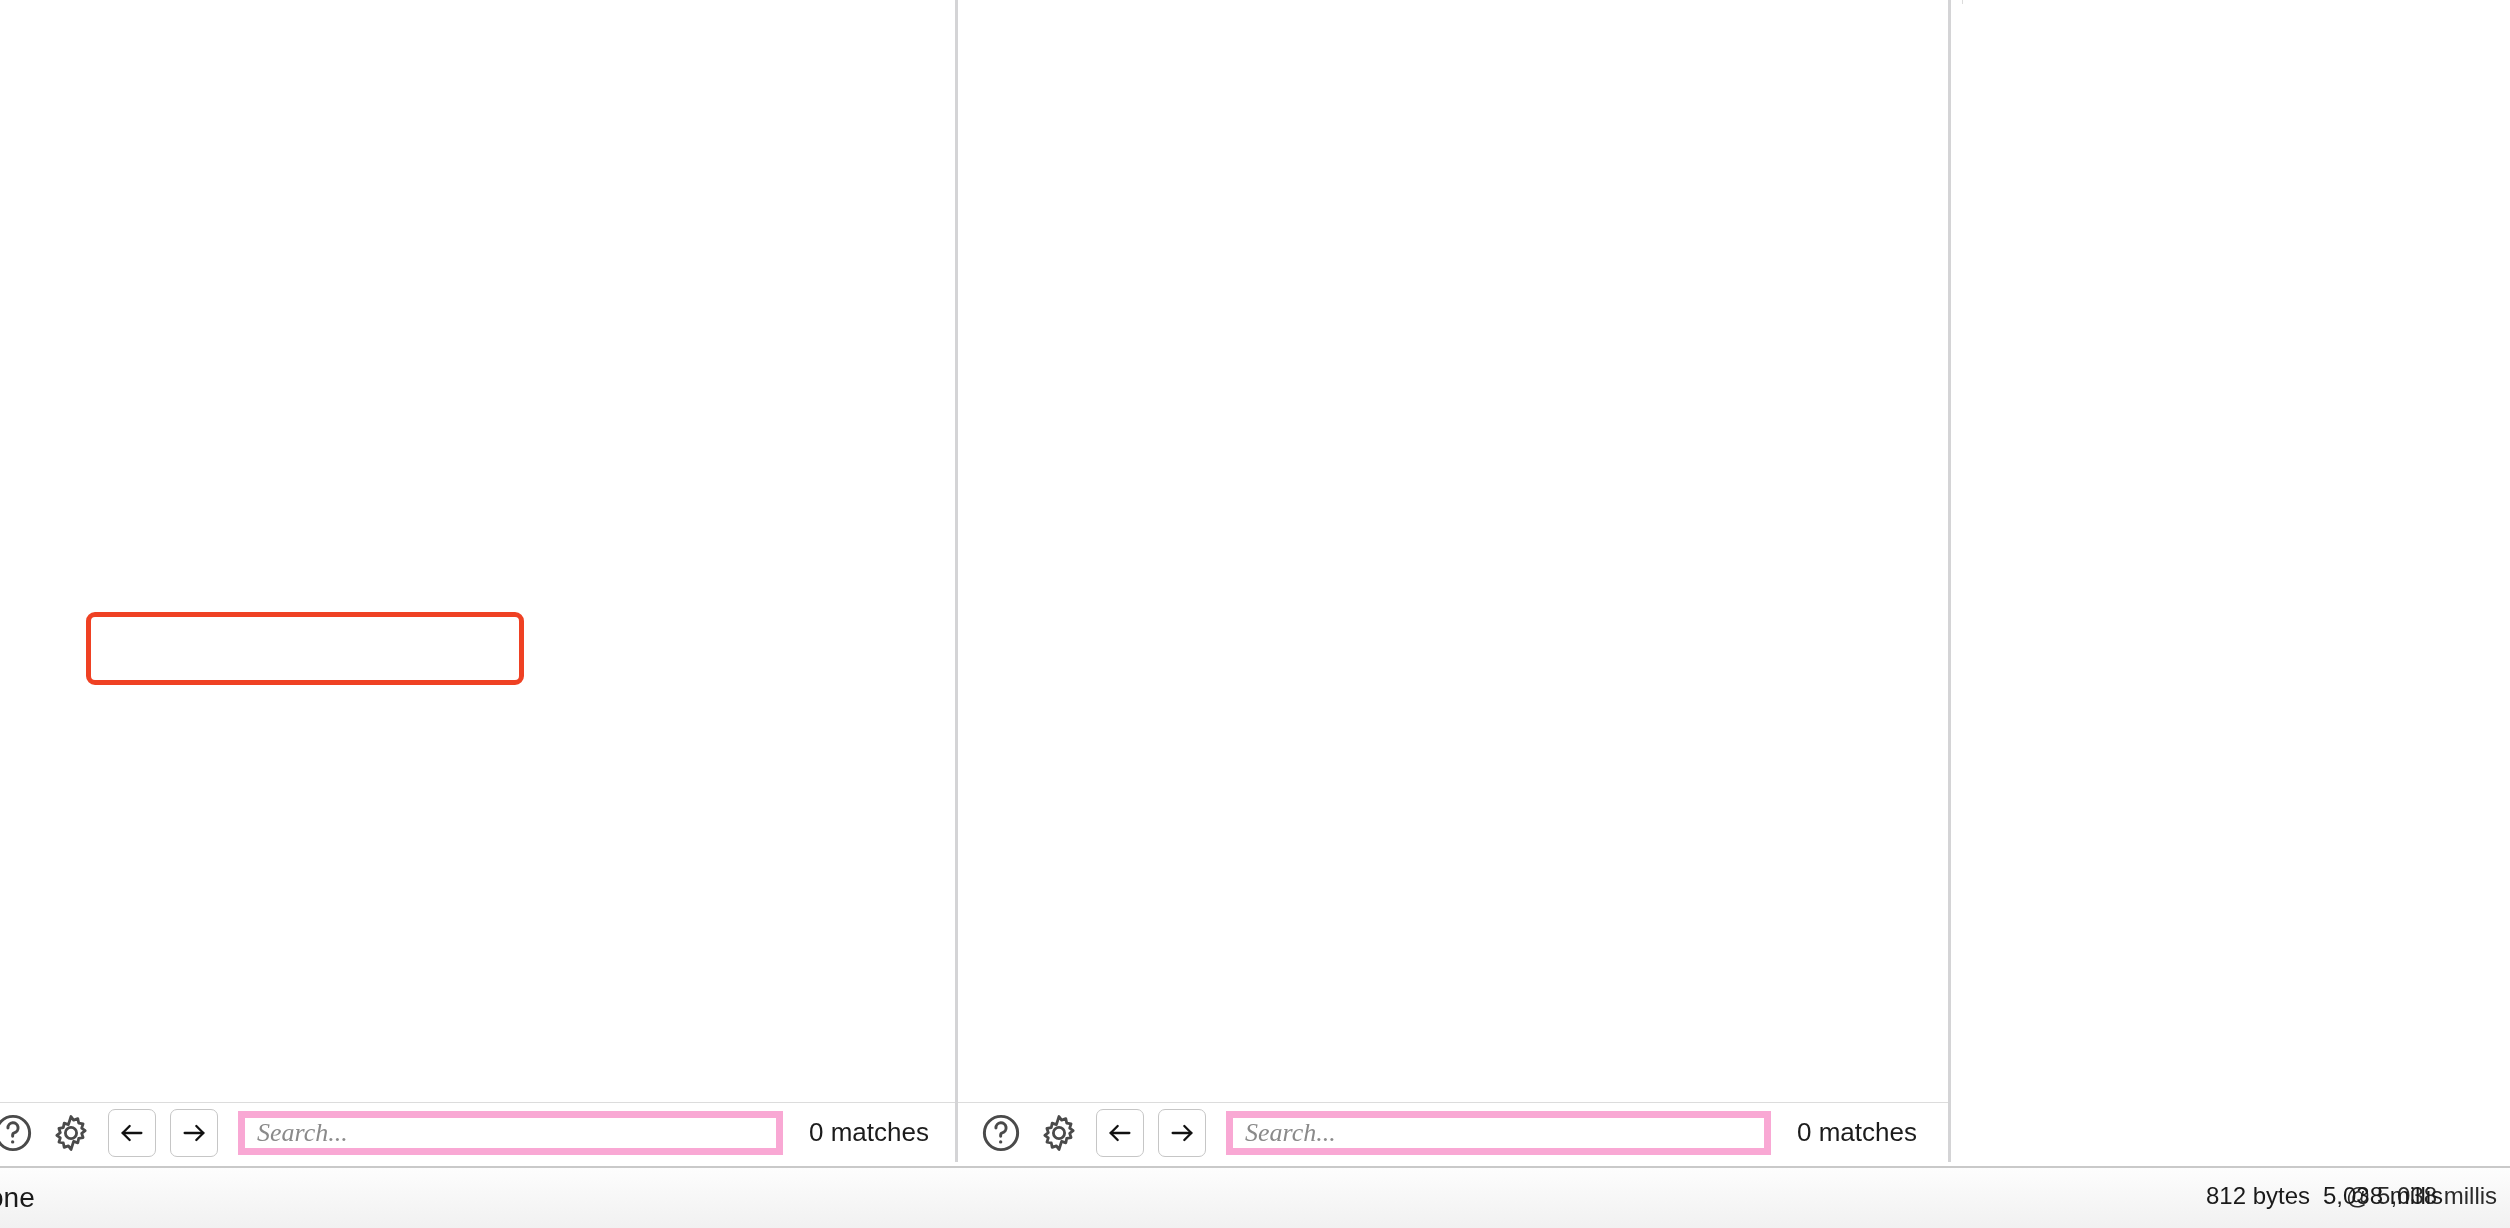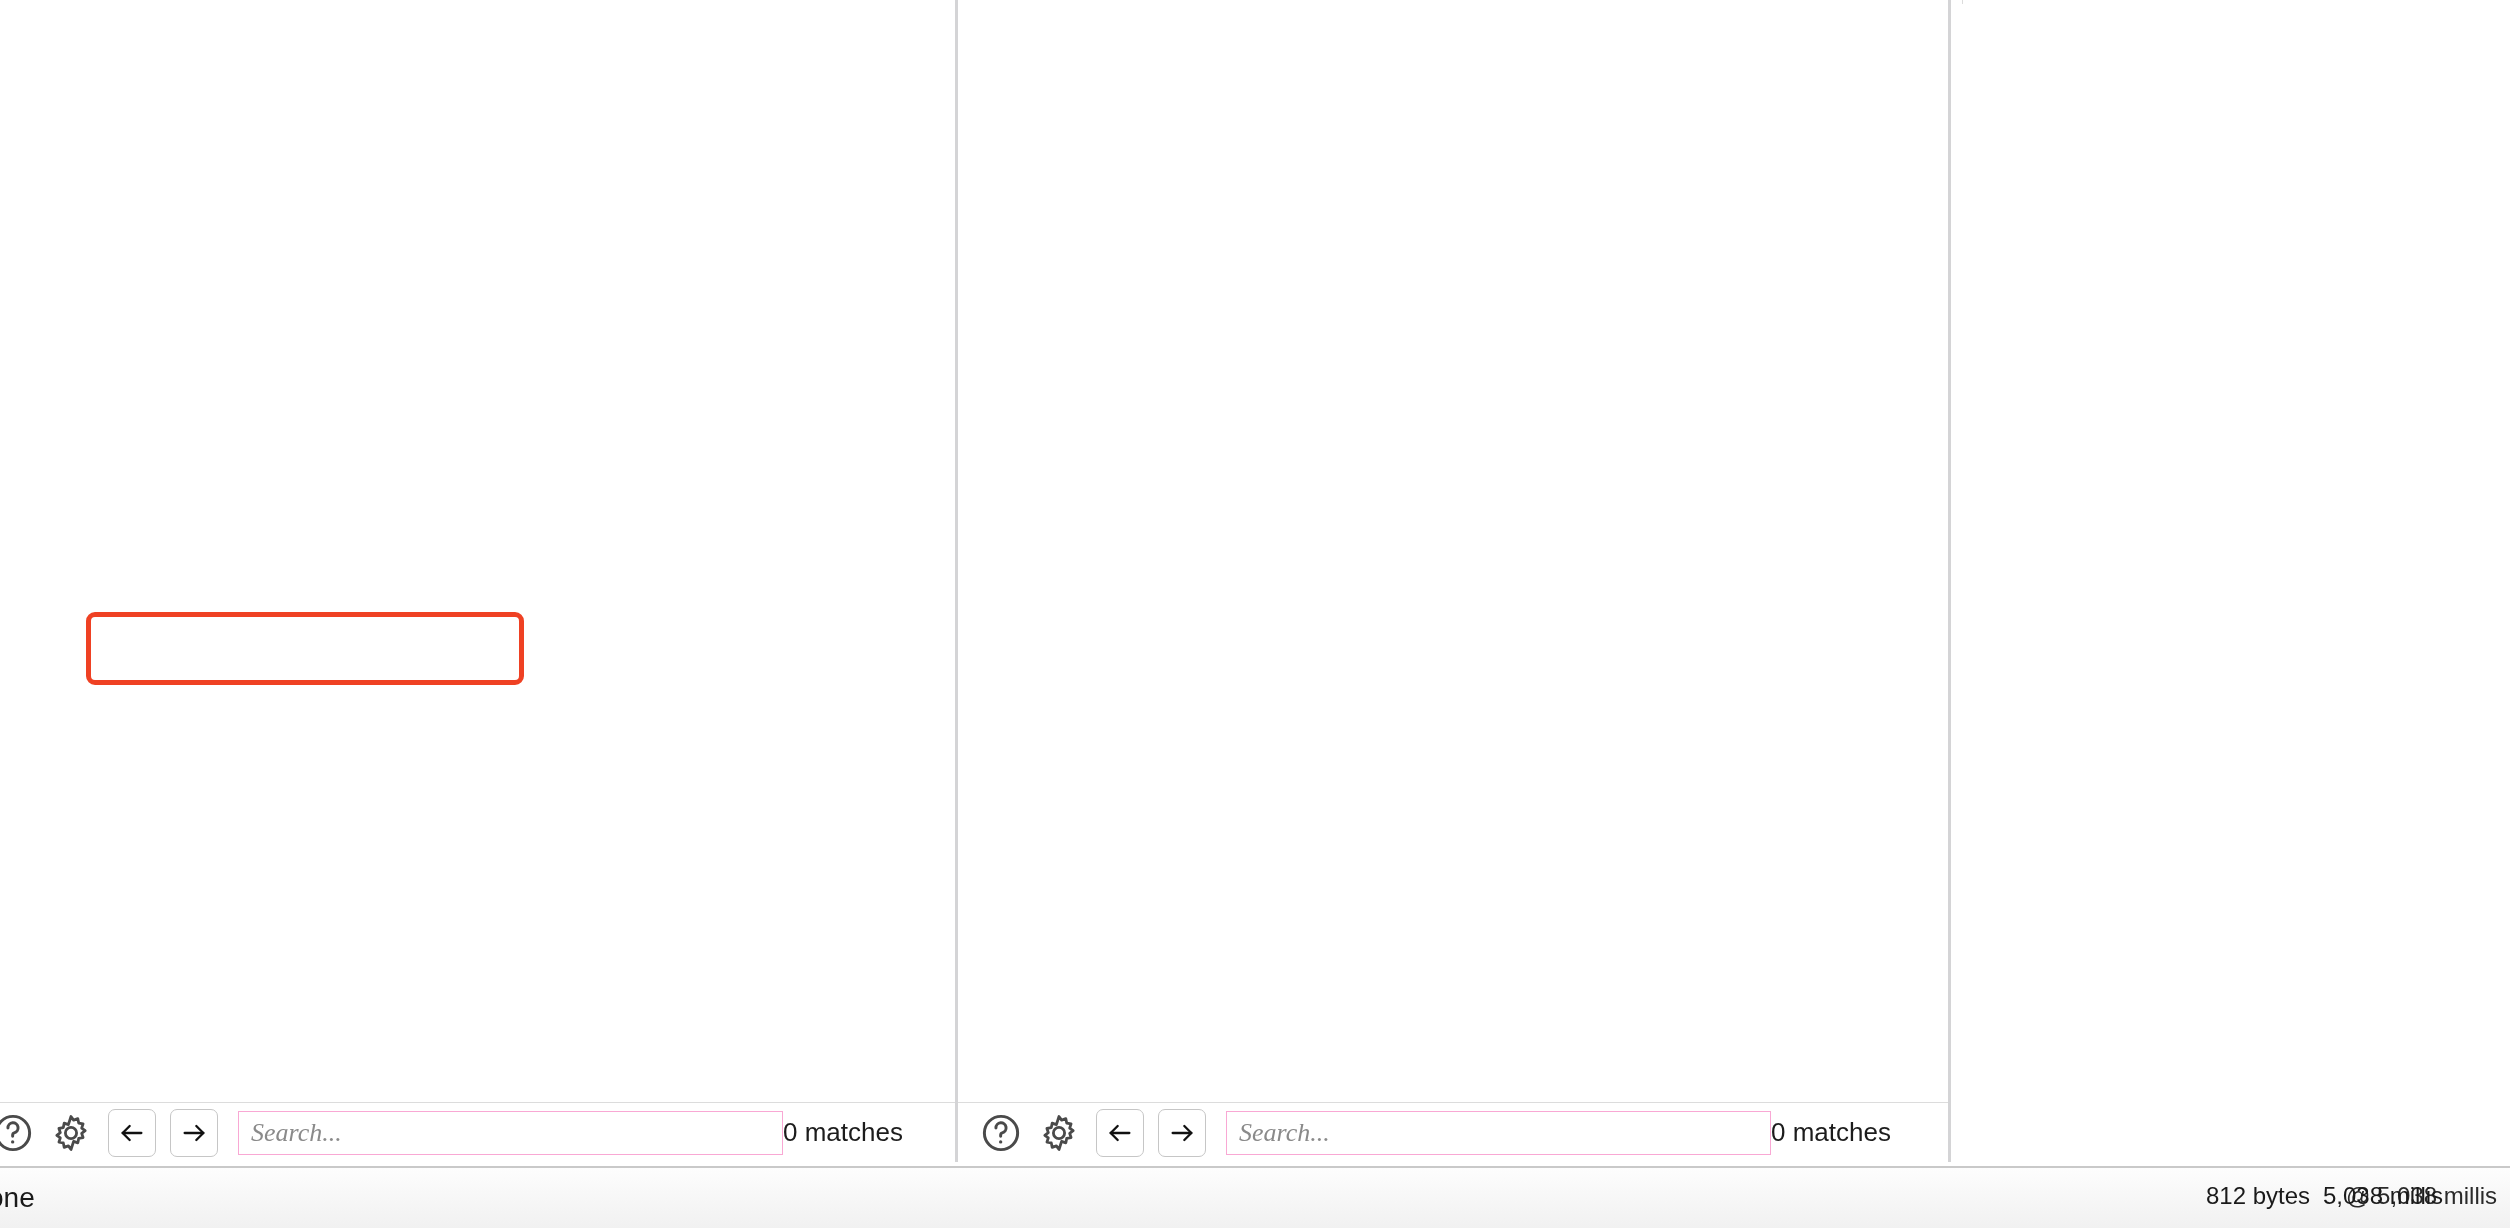--- a/index.html
+++ b/index.html
@@ -102,35 +102,36 @@
     align-items: center;
     justify-content: center;
     cursor: pointer;
     box-sizing: border-box;
   }
   .nav-btn:first-of-type { margin-left: 18px; }
 
   .search-field {
     height: 44px;
     margin-left: 20px;
-    border: 1px solid #f9a8d4;
+    border: 7px solid #f9a8d4;
     background: #ffffff;
     box-sizing: border-box;
     display: flex;
     align-items: center;
     padding-left: 12px;
     font-family: "Liberation Serif", serif;
     font-style: italic;
     font-size: 26px;
     color: #8a8a8a;
   }
   #search-req  { width: 545px; }
   #search-resp { width: 545px; }
 
   .matches {
+    margin-left: 26px;
     font-family: "Liberation Sans", sans-serif;
     font-size: 26px;
     color: #1c1c1c;
     white-space: nowrap;
   }
 
   
   #statusbar {
     position: absolute;
     left: 0;

